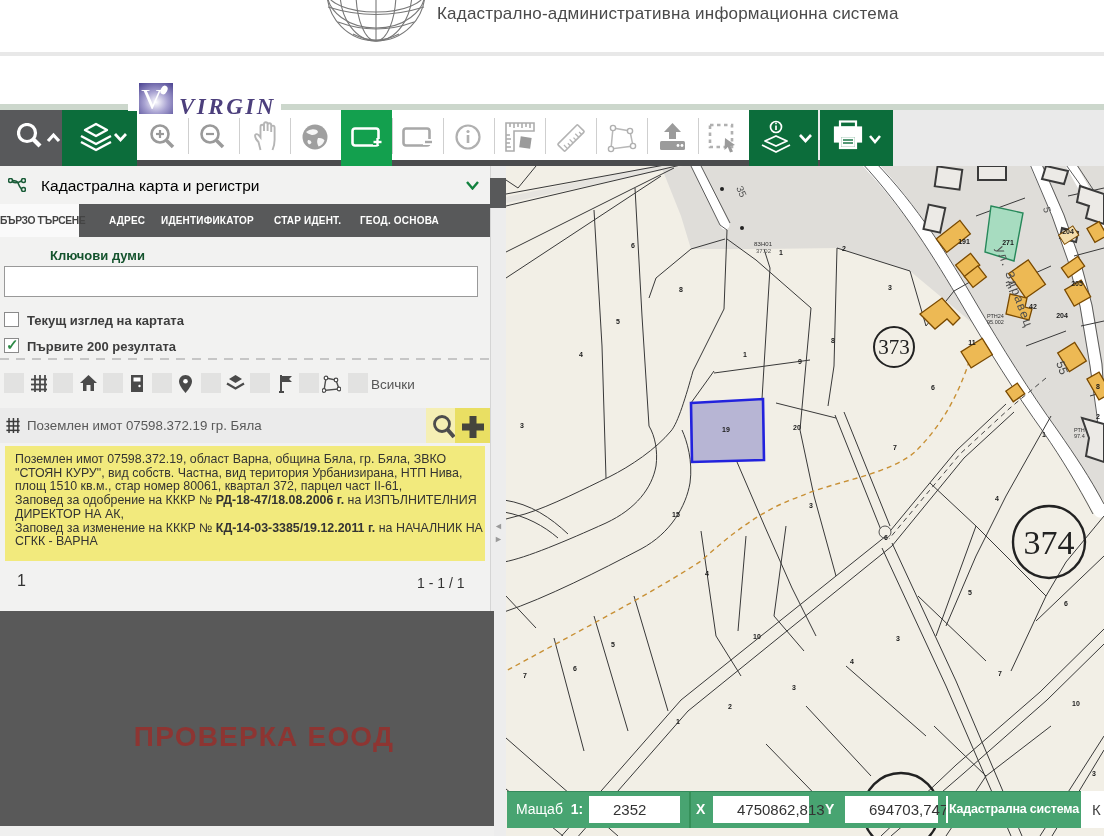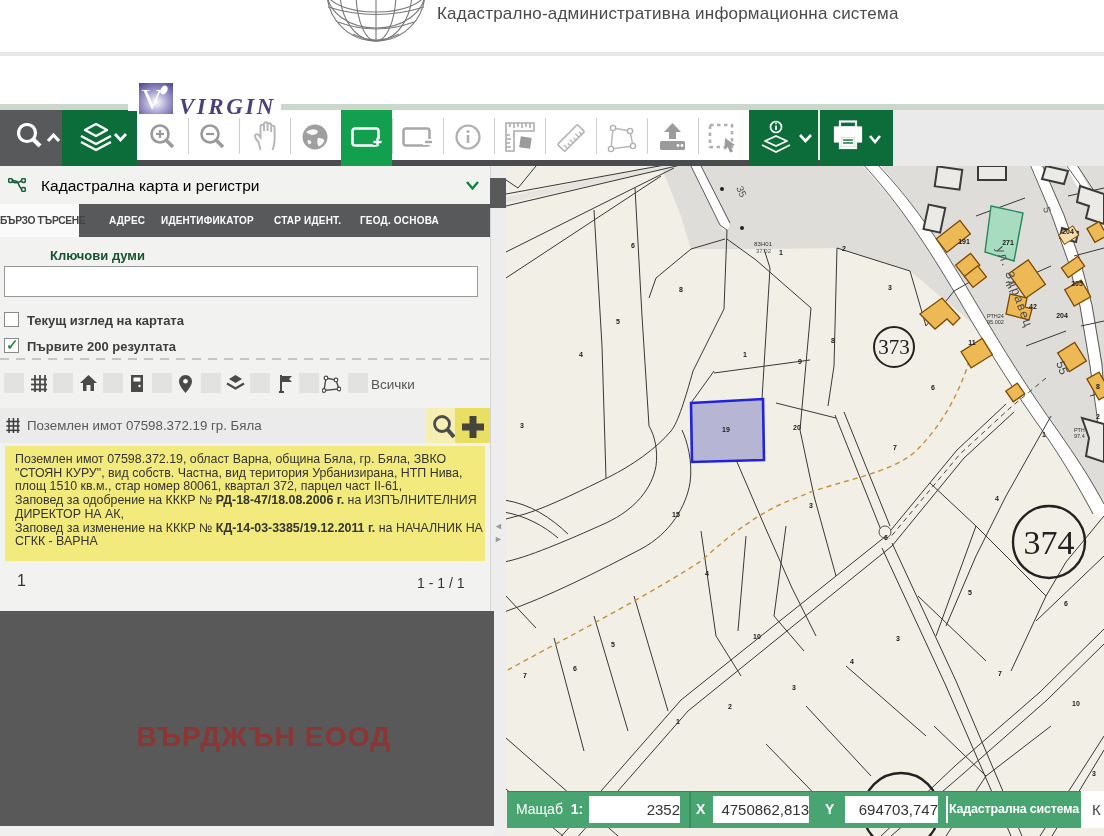--- a/index.html
+++ b/index.html
@@ -55,21 +55,21 @@
 #pbottom{left:0;top:826px;width:494px;height:10px;background:#f0f0ef;z-index:5;}
 
 #divider{left:490px;top:166px;width:16px;height:670px;background:#ededed;border-left:1px solid #d5d5d5;}
 #divtabdark{left:490px;top:178px;width:16px;height:30px;background:#58595a;}
 .divarr{position:absolute;left:494px;font-size:9px;color:#9a9a9a;}
 
 #map{left:506px;top:166px;width:598px;height:670px;background:#f2efe6;}
 
 #coordbar{left:507px;top:791px;width:597px;height:37px;background:#48a471;border-top:1px solid #358a5c;}
 .cblab{position:absolute;color:#fff;font-size:14px;top:801px;}
-.cinput{position:absolute;top:796px;height:27px;background:#fff;font-size:15px;color:#333;line-height:27px;padding-left:1px;text-align:right;}
+.cinput{position:absolute;top:796px;height:27px;background:#fff;font-size:15px;color:#333;line-height:27px;padding-left:24px;}
 #coordbtn{left:948px;top:791px;width:132px;height:37px;color:#fff;font-size:12.5px;font-weight:bold;text-align:center;line-height:37px;white-space:nowrap;letter-spacing:-0.2px;}
 #coordk{left:1081px;top:791px;width:23px;height:37px;background:#fff;color:#444;font-size:15px;line-height:37px;padding-left:11px;}
 </style>
 </head>
 <body>
 <div id="page">
 
   <div class="abs" id="header">
     <svg class="abs" style="left:325px;top:0" width="102" height="44" viewBox="0 0 102 44">
       <g fill="none" stroke="#787878" stroke-width="1.1">
@@ -361,21 +361,21 @@
   </svg>
   <div class="abs" id="pluscell"></div>
   <svg class="abs" style="left:462px;top:416px" width="22" height="22" viewBox="0 0 22 22">
     <rect x="0" y="7.5" width="22" height="7" fill="#45453d"></rect>
     <rect x="7.5" y="0" width="7" height="22" fill="#45453d"></rect>
   </svg>
   <div class="abs" id="yellow">Поземлен имот 07598.372.19, област Варна, община Бяла, гр. Бяла, ЗВКО<br>"СТОЯН КУРУ", вид собств. Частна, вид територия Урбанизирана, НТП Нива,<br>площ 1510 кв.м., стар номер 80061, квартал 372, парцел част II-61,<br>Заповед за одобрение на КККР № <b>РД-18-47/18.08.2006 г.</b> на ИЗПЪЛНИТЕЛНИЯ<br>ДИРЕКТОР НА АК,<br>Заповед за изменение на КККР № <b>КД-14-03-3385/19.12.2011 г.</b> на НАЧАЛНИК НА<br>СГКК - ВАРНА</div>
   <div class="abs" id="pag1">1</div>
   <div class="abs" id="pag2">1 - 1 / 1</div>
   <div class="abs" id="pdark"></div>
-  <div class="abs" id="wmark">ВЪРДЖЪН ЕООД</div>
+  <div class="abs" id="wmark">ПРОВЕРКА ЕООД</div>
   <div class="abs" id="pbottom"></div>
 
   <div class="abs" id="divider"></div>
   <div class="abs" id="divtabdark"></div>
   <div class="divarr" style="top:521px;">◄</div>
   <div class="divarr" style="top:534px;">►</div>
 
   <div class="abs" id="map"><svg id="mapsvg" width="598" height="670" viewBox="0 0 598 670">
     <rect x="0" y="0" width="598" height="670" fill="#f2efe6"></rect>
 

